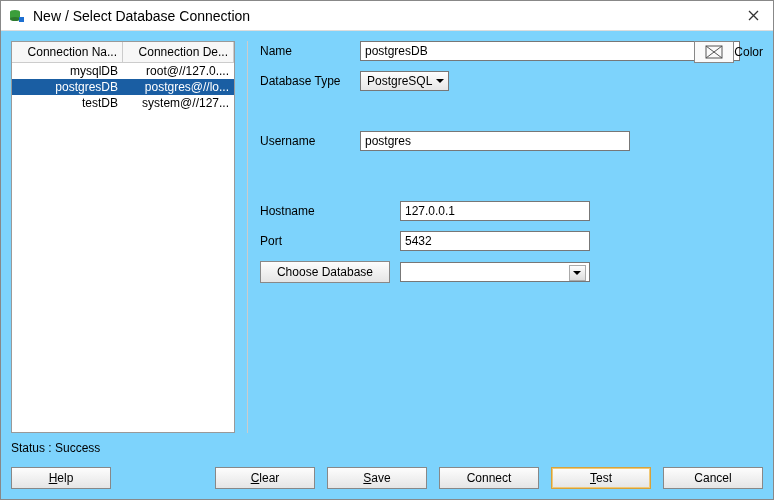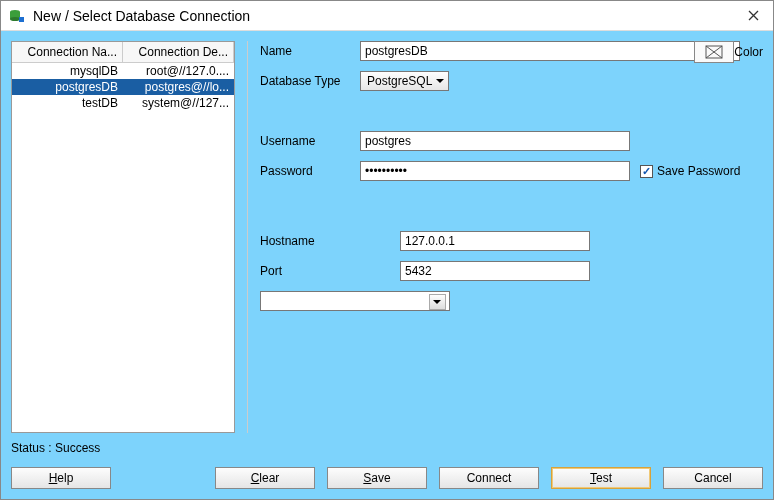--- a/index.html
+++ b/index.html
@@ -255,40 +255,35 @@
         <div class="dbtype">
           <span>PostgreSQL</span>
         </div>
       </div>
 
       <div class="auth">
         <div class="form-row">
           <label class="lbl">Username</label>
           <input class="txt" style="width: 270px;" value="postgres">
         </div>
-        <div class="form-row">
-          <label class="lbl">Password</label>
-          <input class="txt" style="width: 270px;" value="••••••••••">
-          <div class="savepw">
-            <div class="cb">✓</div>
-            <span>Save Password</span>
-          </div>
-        </div>
       </div>
 
       <div class="host-block">
         <div class="form-row">
           <label class="lbl">Hostname</label>
           <input class="txt" value="127.0.0.1" style="">
         </div>
         <div class="form-row">
           <label class="lbl">Port</label>
           <input class="txt" value="5432" style="">
         </div>
         <div class="choose-row">
+          <div class="btn small">
+            <span>Choose Database</span>
+          </div>
           <div class="combo"></div>
         </div>
       </div>
 
     </div>
   </div>
 
   <div class="status">Status : Success</div>
 
   <div class="bottom-bar">

